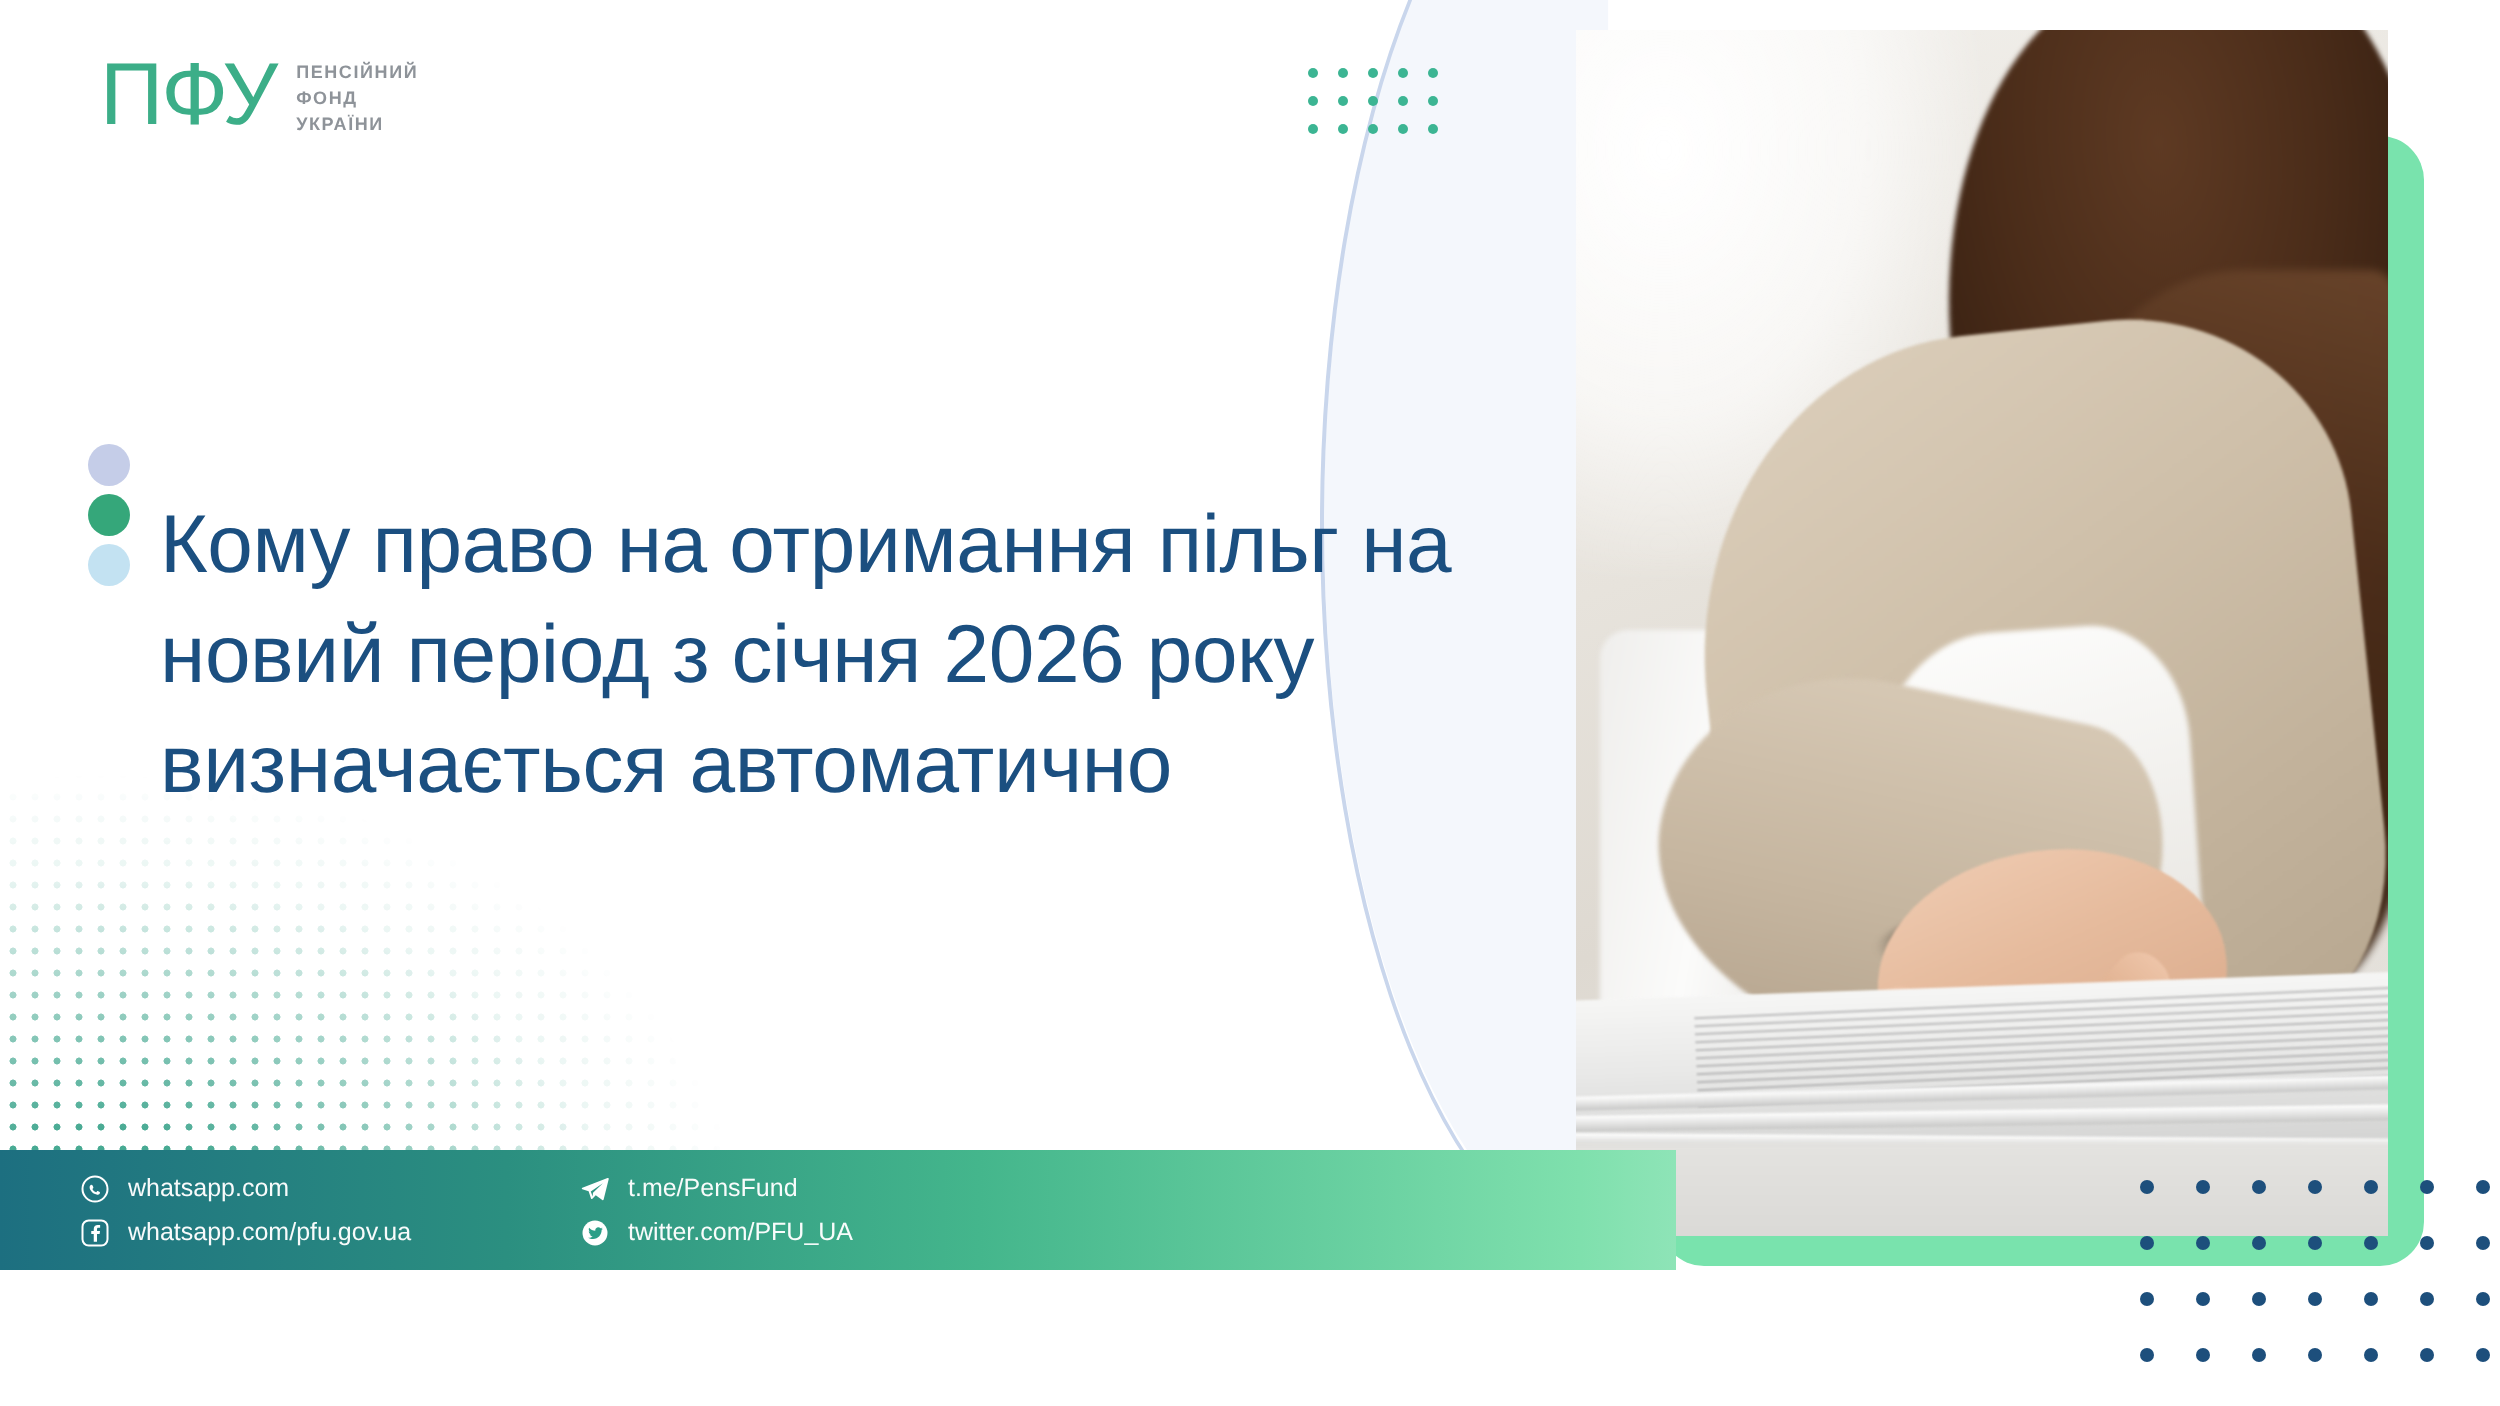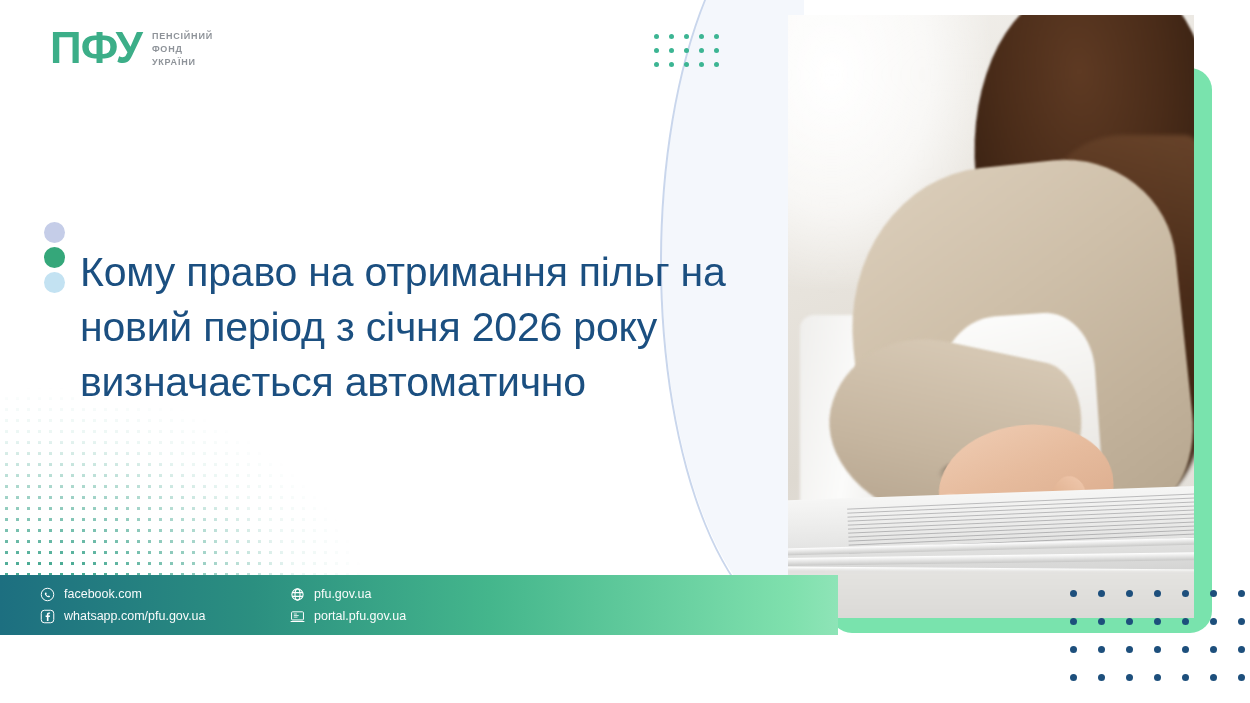--- a/index.html
+++ b/index.html
@@ -265,21 +265,21 @@
     position: absolute;
     left: 50px;
     top: 26px;
     display: flex;
     align-items: center;
     gap: 10px;
   }
   .logo-mark {
     font-size: 44px;
     line-height: 44px;
-    font-weight: 700;
+    font-weight: 400;
     color: #3cae88;
     letter-spacing: -1px;
     font-family: "Liberation Sans", sans-serif;
   }
   .logo-words {
     display: flex;
     flex-direction: column;
     gap: 2px;
     padding-top: 2px;
     justify-content: flex-end;
@@ -462,56 +462,53 @@
     <div class="footer-cols">
 
       <div class="footer-col fc1">
         <div class="contact">
           <span class="ic">
             <svg width="15" height="15" viewBox="0 0 24 24" fill="none" stroke="#ffffff" stroke-width="1.6">
               <circle cx="12" cy="12" r="10"></circle>
               <path d="M9.2 8.6c-.3 0-.6.1-.8.4-.3.3-.7.8-.7 1.7 0 1 .7 2 .8 2.2.1.2 1.4 2.3 3.5 3.1 1.7.7 2.1.6 2.5.5.4-.1 1.1-.5 1.3-1 .2-.5.2-.9.1-1-.1-.1-.2-.2-.5-.3l-1.2-.6c-.2-.1-.4-.1-.5.1l-.5.7c-.1.2-.3.2-.5.1-.2-.1-.9-.4-1.6-1-.6-.5-1-1.2-1.1-1.4-.1-.2 0-.3.1-.4l.4-.4c.1-.2.1-.3.2-.5 0-.2 0-.3-.1-.4l-.5-1.2c-.1-.3-.3-.3-.4-.3z" fill="#ffffff" stroke="none"></path>
             </svg>
           </span>
-          <span class="txt">facebook.com</span>
+          <span class="txt">whatsapp.com</span>
         </div>
         <div class="contact">
           <span class="ic">
             <svg width="15" height="15" viewBox="0 0 24 24">
               <rect x="2" y="2" width="20" height="20" rx="5" fill="none" stroke="#ffffff" stroke-width="1.6"></rect>
               <path d="M13.6 19v-6.2h2.1l.3-2.4h-2.4V8.9c0-.7.2-1.2 1.2-1.2h1.3V5.6c-.2 0-1-.1-1.9-.1-1.9 0-3.2 1.1-3.2 3.2v1.7H9v2.4h2v6.2z" fill="#ffffff"></path>
             </svg>
           </span>
           <span class="txt">whatsapp.com/pfu.gov.ua</span>
         </div>
       </div>
 
-
-      <div class="footer-col fc3">
+      <div class="footer-col fc2">
         <div class="contact">
           <span class="ic">
-            <svg width="15" height="15" viewBox="0 0 24 24" fill="none" stroke="#ffffff" stroke-width="1.7">
-              <circle cx="12" cy="12" r="9"></circle>
-              <ellipse cx="12" cy="12" rx="4" ry="9"></ellipse>
-              <path d="M3.2 9h17.6M3.2 15h17.6"></path>
+            <svg width="15" height="15" viewBox="0 0 24 24">
+              <path d="M22 3.2 1.9 11c-.6.2-.6 1 0 1.2l5 1.6 1.9 5.8c.2.5.8.6 1.1.2l2.7-2.8 5.2 3.8c.4.3 1 .1 1.1-.4L23 4c.1-.6-.4-1-1-.8zM8.6 14l9.7-6.6-7.9 7.6-.3 3z" fill="#ffffff"></path>
             </svg>
           </span>
-          <span class="txt">pfu.gov.ua</span>
+          <span class="txt">t.me/PensFund</span>
         </div>
         <div class="contact">
           <span class="ic">
-            <svg width="15" height="15" viewBox="0 0 24 24" fill="none" stroke="#ffffff" stroke-width="1.6">
-              <rect x="2.5" y="4.5" width="19" height="13" rx="1.5"></rect>
-              <path d="M6 8h5M6 10.5h8M6 13h6" stroke-width="1.3"></path>
-              <path d="M1 20h22" stroke-width="1.6"></path>
+            <svg width="15" height="15" viewBox="0 0 24 24">
+              <circle cx="12" cy="12" r="10" fill="#ffffff"></circle>
+              <path d="M18.2 8.5c-.5.2-.9.4-1.4.4.5-.3.9-.8 1.1-1.4-.5.3-1 .5-1.5.6-.4-.5-1.1-.8-1.8-.8-1.3 0-2.4 1.1-2.4 2.4 0 .2 0 .4.1.5-2-.1-3.8-1.1-5-2.5-.2.4-.3.8-.3 1.2 0 .8.4 1.6 1.1 2-.4 0-.8-.1-1.1-.3 0 1.2.8 2.2 1.9 2.4-.2.1-.4.1-.6.1-.2 0-.3 0-.5-.1.3 1 1.2 1.7 2.3 1.7-.8.6-1.9 1-3 1h-.6c1.1.7 2.4 1.1 3.8 1.1 4.5 0 7-3.7 7-7v-.3c.4-.3.9-.7 1.2-1.2z" fill="#2b9e87"></path>
             </svg>
           </span>
-          <span class="txt">portal.pfu.gov.ua</span>
+          <span class="txt">twitter.com/PFU_UA</span>
         </div>
       </div>
+
 
     </div>
   </div>
   <div class="frame-mask"></div>
 
   <div class="dot-matrix-br">
     <i></i>
       <i></i>
       <i></i>
       <i></i>

